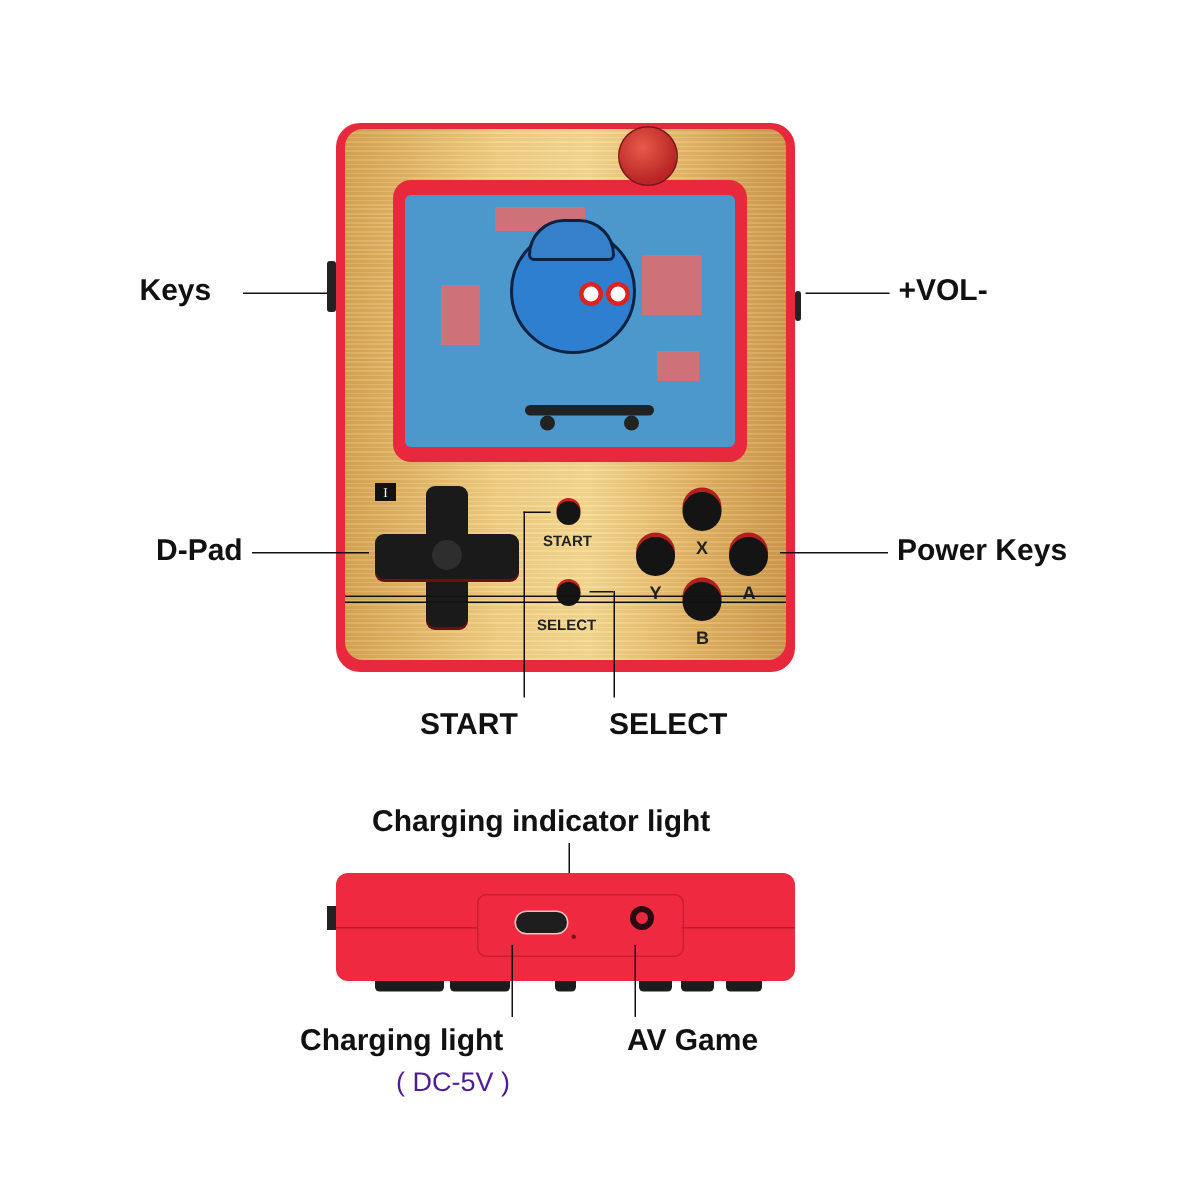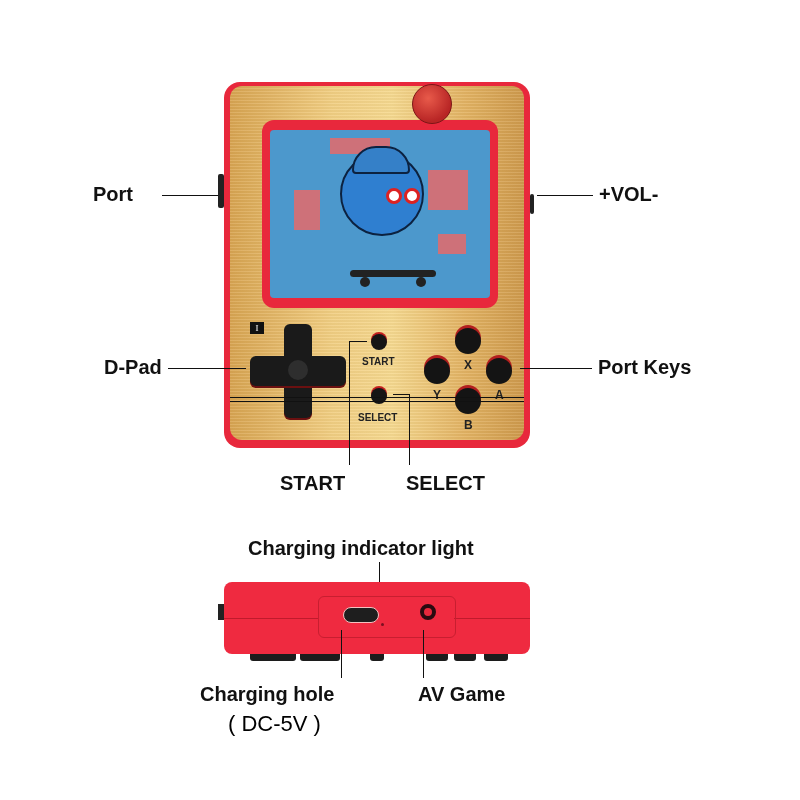--- a/index.html
+++ b/index.html
@@ -34,21 +34,21 @@
 
   
   .device2 { left:224px; top:582px; width:306px; height:72px; background:#ef2a40; border-radius:8px; }
   .panel { left:94px; top:14px; width:136px; height:40px; border:1px solid #c81e30; border-radius:6px; }
   .usbc { left:24px; top:10px; width:34px; height:14px; background:#1e1e1e; border-radius:8px; border:1px solid #f4c0c0; }
   .led { left:152px; top:26px; width:3px; height:3px; background:#7a1020; border-radius:50%; }
   .av { left:196px; top:22px; width:16px; height:16px; border-radius:50%; background:#e8283c; border:4px solid #2a0a10; box-sizing:border-box; }
   .foot { height:7px; background:#1c1c1c; border-radius:0 0 3px 3px; }
   .side-knob2 { left:-6px; top:22px; width:6px; height:16px; background:#222; }
   .seam { height:1px; background:#c01a2c; }
-  .sub { font-size:22px; color:#000000; }
+  .sub { font-size:18px; color:#4c1d95;margin-left:36px; }
 </style>
 </head>
 <body>
 
 <div class="abs device">
   <div class="abs side-btn" style="top:92px;height:34px;"></div>
   <div class="abs" style="left:306px;top:112px;width:4px;height:20px;background:#222;border-radius:2px;"></div>
 
   <div class="abs face">
     <div class="abs bezel">
@@ -85,31 +85,31 @@
     <div class="abs game-btn" style="left:256px;top:272px;"></div>
     <div class="abs key-label" style="left:265px;top:302px;">A</div>
     <div class="abs game-btn" style="left:225px;top:302px;"></div>
     <div class="abs key-label" style="left:234px;top:332px;">B</div>
   </div>
 </div>
 
 <div class="abs hline" style="left:230px;top:397px;width:294px;height:1px;"></div>
 <div class="abs hline" style="left:230px;top:401px;width:294px;height:1px;"></div>
 
-<div class="abs callout" style="left:93px;top:183px;">Port</div>
+<div class="abs callout" style="left:93px;top:183px;">Keys</div>
 <div class="abs line" style="left:162px;top:195px;width:56px;height:1px;"></div>
 
 <div class="abs line" style="left:537px;top:195px;width:56px;height:1px;"></div>
 <div class="abs callout" style="left:599px;top:183px;">+VOL-</div>
 
 <div class="abs callout" style="left:104px;top:356px;">D-Pad</div>
 <div class="abs line" style="left:168px;top:368px;width:78px;height:1px;"></div>
 
 <div class="abs line" style="left:520px;top:368px;width:72px;height:1px;"></div>
-<div class="abs callout" style="left:598px;top:356px;">Port Keys</div>
+<div class="abs callout" style="left:598px;top:356px;">Power Keys</div>
 
 <div class="abs line" style="left:349px;top:341px;width:18px;height:1px;"></div>
 <div class="abs line" style="left:349px;top:341px;width:1px;height:124px;"></div>
 <div class="abs callout" style="left:280px;top:472px;">START</div>
 
 <div class="abs line" style="left:393px;top:394px;width:16px;height:1px;"></div>
 <div class="abs line" style="left:409px;top:394px;width:1px;height:71px;"></div>
 <div class="abs callout" style="left:406px;top:472px;">SELECT</div>
 
 <div class="abs callout" style="left:248px;top:537px;">Charging indicator light</div>
@@ -127,17 +127,17 @@
 </div>
 
 <div class="abs foot" style="left:250px;top:654px;width:46px;"></div>
 <div class="abs foot" style="left:300px;top:654px;width:40px;"></div>
 <div class="abs foot" style="left:370px;top:654px;width:14px;"></div>
 <div class="abs foot" style="left:426px;top:654px;width:22px;"></div>
 <div class="abs foot" style="left:454px;top:654px;width:22px;"></div>
 <div class="abs foot" style="left:484px;top:654px;width:24px;"></div>
 
 <div class="abs line" style="left:341px;top:630px;width:1px;height:48px;"></div>
-<div class="abs callout" style="left:200px;top:683px;">Charging hole</div>
+<div class="abs callout" style="left:200px;top:683px;">Charging light</div>
 <div class="abs sub" style="left:228px;top:711px;">( DC-5V )</div>
 
 <div class="abs line" style="left:423px;top:630px;width:1px;height:48px;"></div>
 <div class="abs callout" style="left:418px;top:683px;">AV Game</div>
 
 </body></html>

